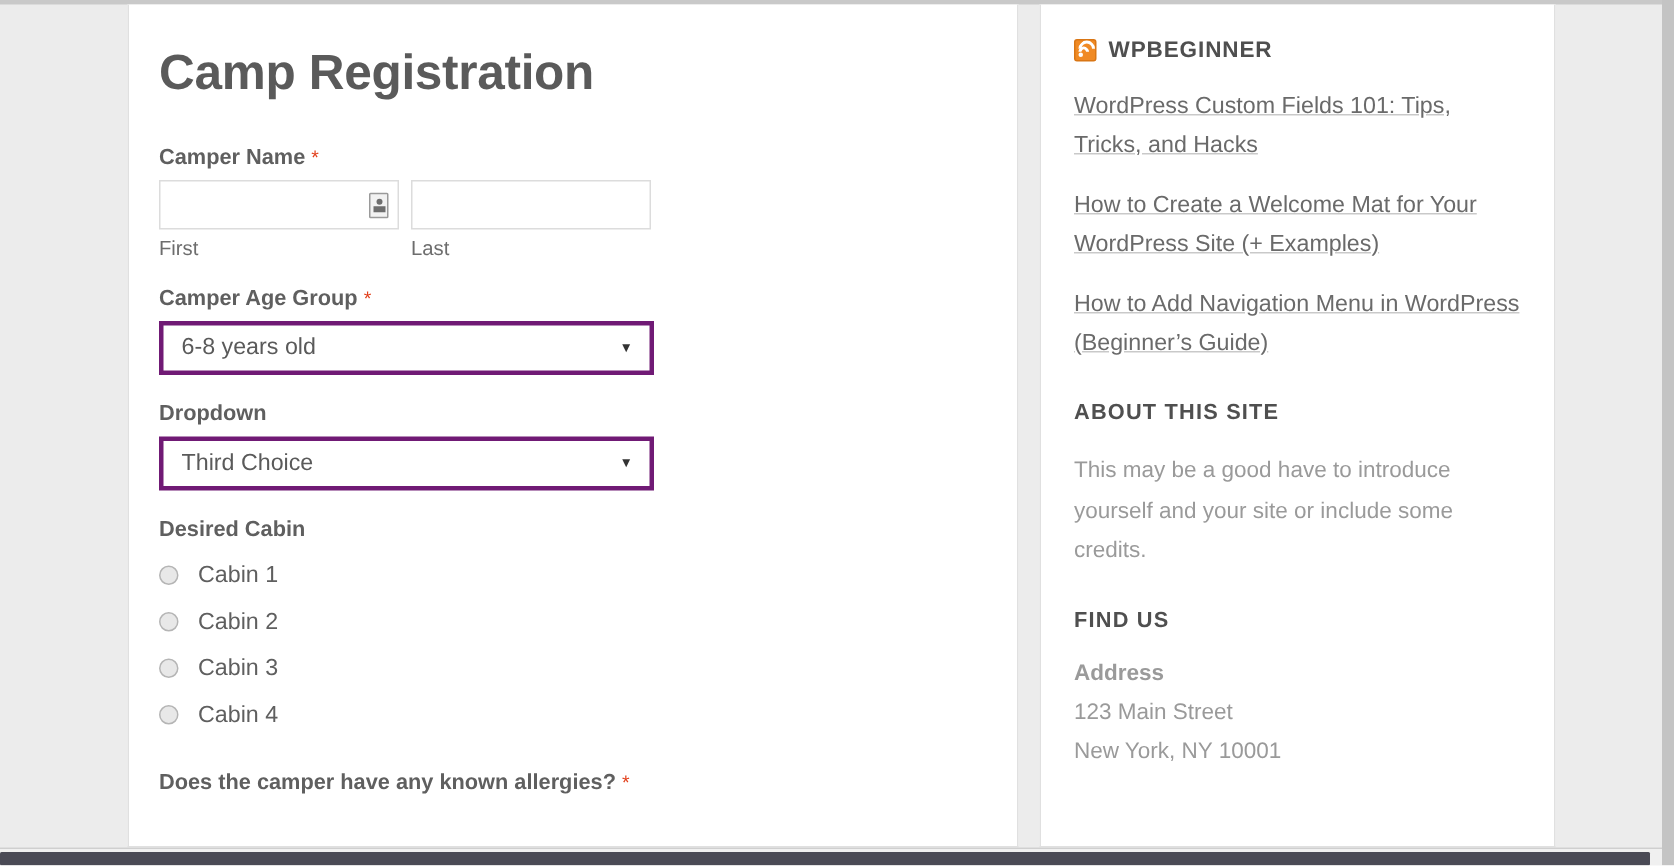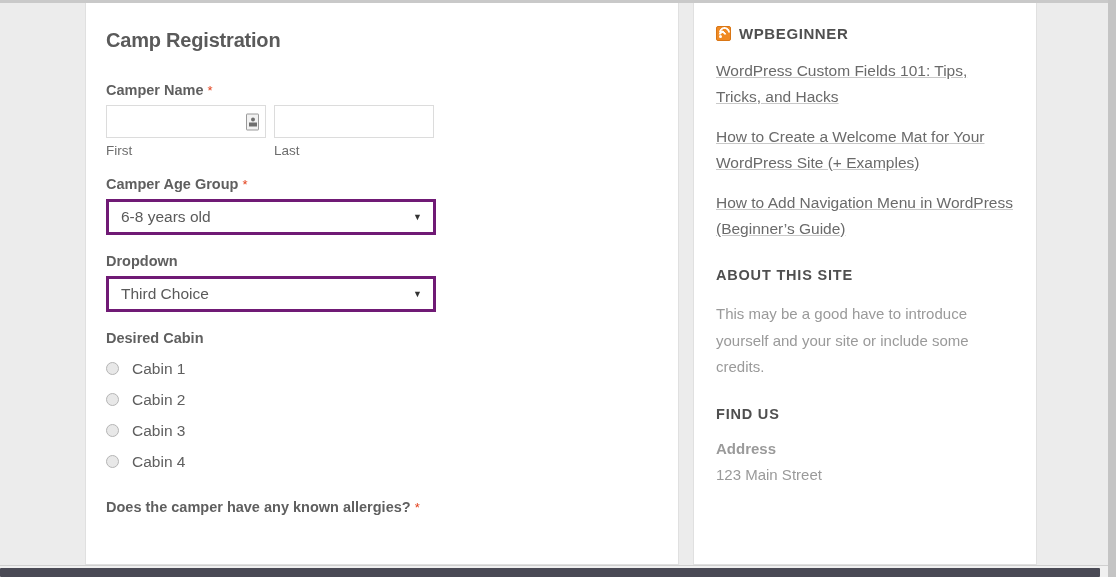--- a/index.html
+++ b/index.html
@@ -40,21 +40,21 @@
     background: #ffffff;
     border: 1px solid #e0e0e0;
     border-top: none;
     overflow: hidden;
   }
   #form-inner {
     padding: 26px 0 0 20px;
   }
 
   #page-title {
-    font-size: 20px;
+    font-size: 33px;
     font-weight: bold;
     color: #5a5a5a;
     margin: 0 0 30px 0;
     letter-spacing: -0.2px;
   }
 
   .field { margin-bottom: 18px; }
 
   .field-label {
     font-size: 14.5px;
@@ -386,20 +386,21 @@
       <div class="widget">
         <div class="section-title">ABOUT THIS SITE</div>
         <div class="body-text">This may be a good have to introduce yourself and your site or include some credits.</div>
       </div>
 
       <div class="widget">
         <div class="section-title">FIND US</div>
         <div class="addr-title">Address</div>
         <div id="address-lines">
             <div class="addr-line">123 Main Street</div>
+            <div class="addr-line">New York, NY 10001</div>
           </div>
       </div>
 
     </div>
   </div>
 
   <div id="hscrollbar">
     <div id="hscroll-thumb"></div>
   </div>
 

